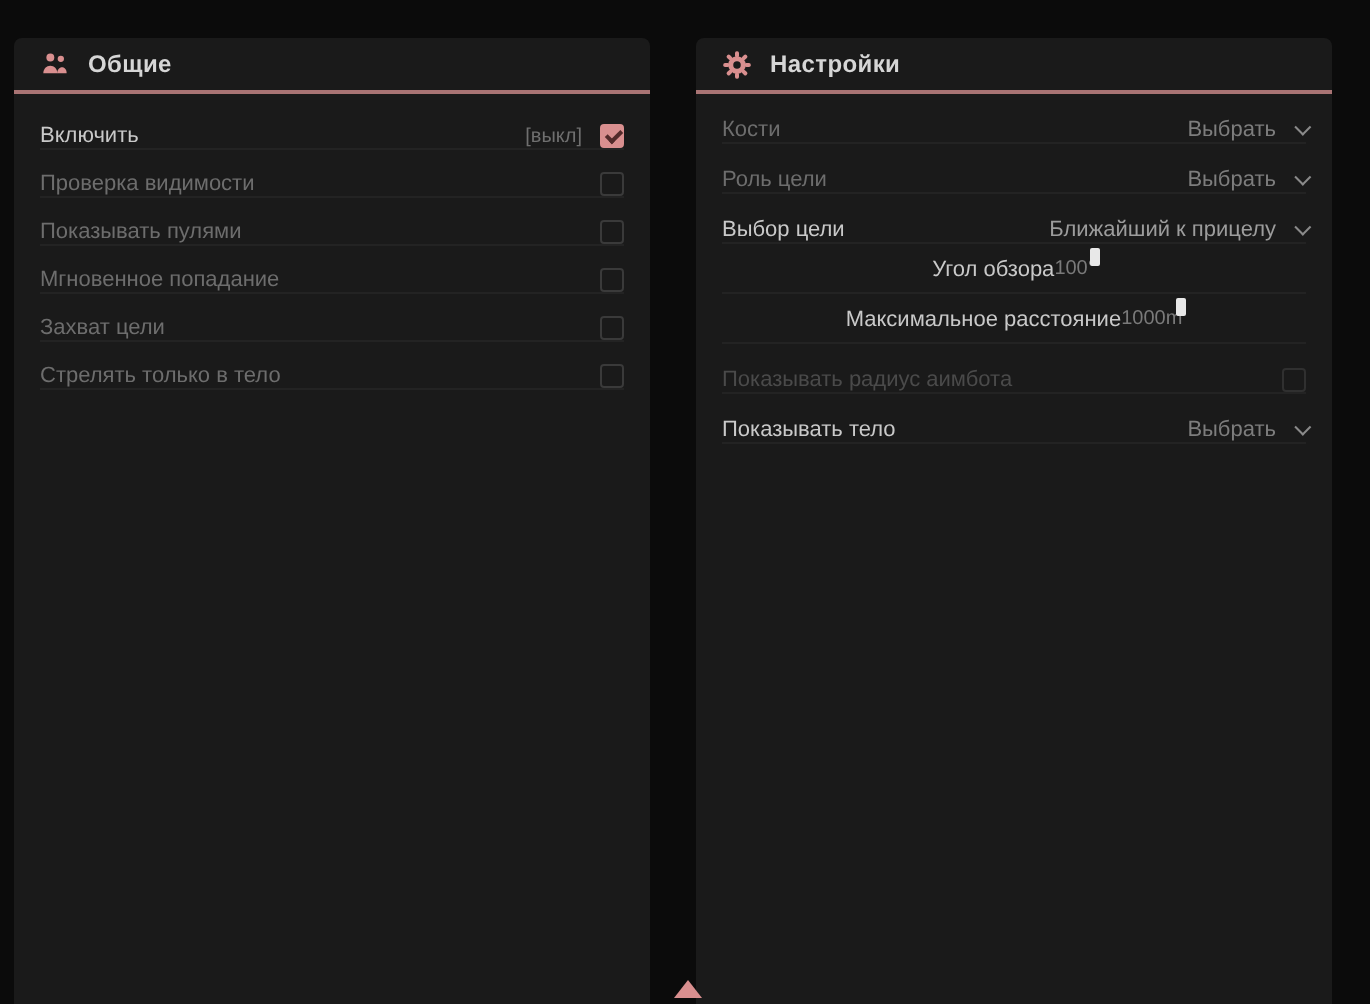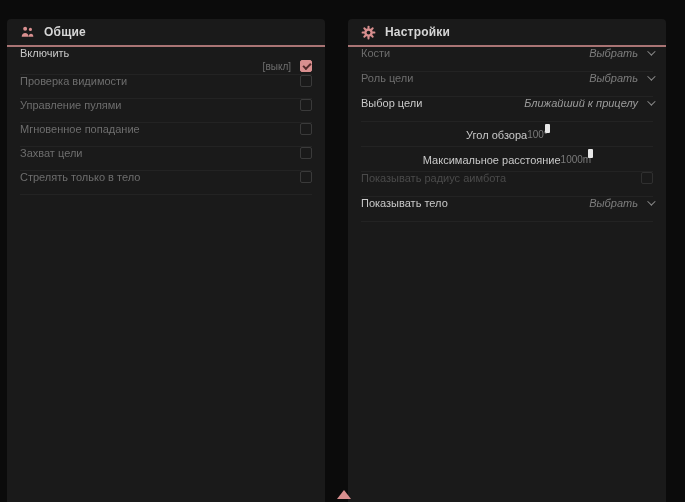--- a/index.html
+++ b/index.html
@@ -9,40 +9,40 @@
            background:#1a1a1a; border-radius:4px; }
   #panel-general  { left:7px; }
   #panel-settings { left:348px; }
 
   .panel-header { height:28px; display:flex; align-items:center; gap:9px;
                   padding:0 13px; border-bottom:2px solid #a97474; }
   .panel-title { color:#d6d6d6; font-size:12px; font-weight:bold; letter-spacing:.2px; }
   .hicon { display:flex; align-items:center; }
 
   .rows { padding:0 13px; }
-  .row { height:24px; display:flex; align-items:flex-start; justify-content:space-between;
+  .row { height:24px; display:flex; align-items:flex-end; justify-content:space-between;
          border-bottom:1px solid #232323; }
   .row.tall { height:28px; }
   .label { font-size:11px; color:#c9c9c9; }
   .muted   .label { color:#6d6d6d; }
   .vmuted  .label { color:#4a4a4a; }
   .state-tag { font-size:10px; color:#6f6f6f; margin-right:9px; }
   .right-group { display:flex; align-items:center;margin-top:13px; }
 
   
   .checkbox { width:12px; height:12px; border:1px solid #3a3a3a; border-radius:2px;
               background:transparent; position:relative; cursor:pointer; }
   .vmuted .checkbox { border-color:#303030; }
   .checkbox.on { background:#d98f8f; border-color:#d98f8f; }
   .checkbox.on::after { content:""; position:absolute; left:2px; top:2px; width:6px; height:3px;
               border-left:2px solid #532a2a; border-bottom:2px solid #532a2a;
               transform:rotate(-45deg); }
 
   
-  .dropdown { display:flex; align-items:center; gap:9px; cursor:pointer;font-style:italic; }
+  .dropdown { display:flex; align-items:center; gap:9px; cursor:pointer; }
   .dd-value { font-size:11px; color:#7d7d7d; }
   .dd-value.bright { color:#9c9c9c; }
   .chevron { width:6px; height:6px; border-right:1.5px solid #8a8a8a;
              border-bottom:1.5px solid #8a8a8a; transform:rotate(45deg) translateY(-2px); }
 
   
   .row.sliderrow { flex-direction:row; align-items:stretch; justify-content:center;
                    height:25px; padding-top:1px; }
   .slider-top { display:flex; justify-content:space-between; align-items:center; }
   .slider-value { font-size:10px; color:#7a7a7a; }
@@ -78,21 +78,21 @@
       <span class="right-group">
         <span class="state-tag">[выкл]</span>
         <span class="checkbox on"></span>
       </span>
     </div>
     <div class="row muted">
       <span class="label">Проверка видимости</span>
       <span class="checkbox"></span>
     </div>
     <div class="row muted">
-      <span class="label">Управление пулями</span>
+      <span class="label">Показывать пулями</span>
       <span class="checkbox"></span>
     </div>
     <div class="row muted">
       <span class="label">Мгновенное попадание</span>
       <span class="checkbox"></span>
     </div>
     <div class="row muted">
       <span class="label">Захват цели</span>
       <span class="checkbox"></span>
     </div>

